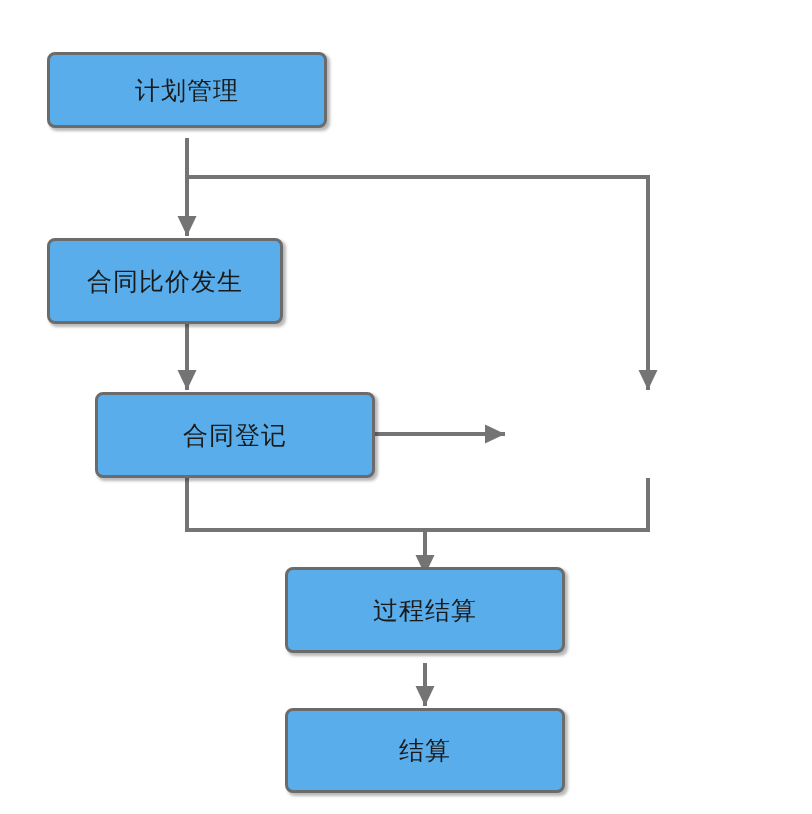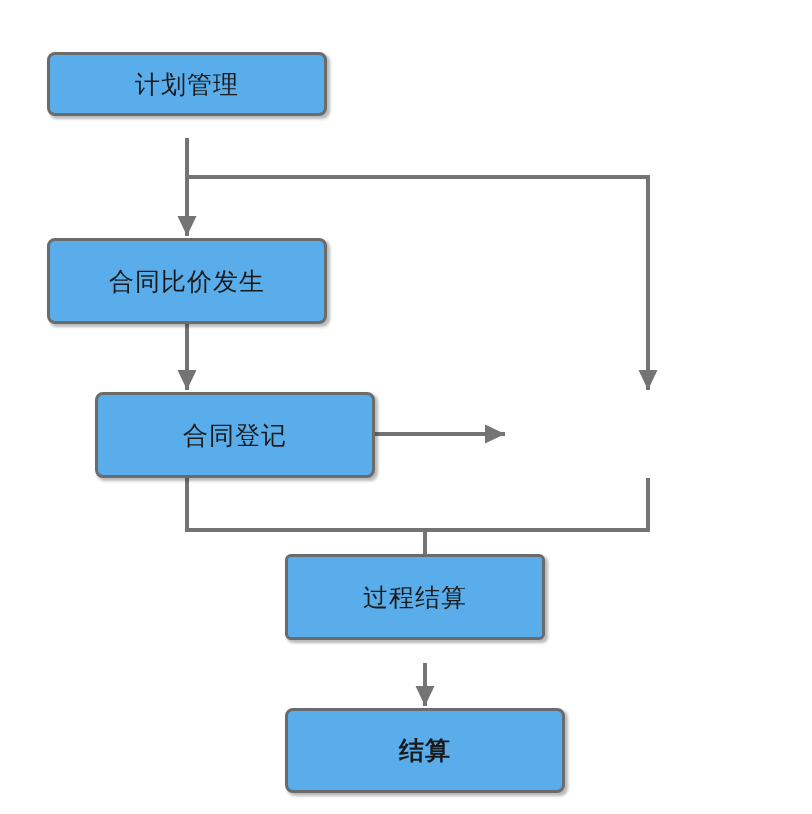--- a/index.html
+++ b/index.html
@@ -45,26 +45,26 @@
     box-shadow: 2.5px 2.5px 3px rgba(0,0,0,0.28);
   }
   .node-label {
     color: var(--text);
     font-size: 25px;
     letter-spacing: 1px;
     white-space: nowrap;
   }
 
   
-  #n-plan              { left: 47px;  top: 52px;  width: 280px; height: 64px; }
-  #n-price-compare     { left: 47px;  top: 238px; width: 280px; height: 86px; }
+  #n-plan              { left: 47px;  top: 52px;  width: 280px; height: 76px; }
+  #n-price-compare     { left: 47px;  top: 238px; width: 236px; height: 86px; }
   #n-contract-register { left: 47px;  top: 392px; width: 280px; height: 86px; margin-left: 48px; }
   #n-change            { left: 508px; top: 392px; width: 281px; height: 86px; }
-  #n-process-settle    { left: 285px; top: 554px; width: 260px; height: 86px; border-radius: 6px; }
-  #n-settle            { left: 285px; top: 708px; width: 280px; height: 85px; font-weight: bold; }
+  #n-process-settle    { left: 285px; top: 567px; width: 280px; height: 86px; }
+  #n-settle            { left: 285px; top: 708px; width: 280px; height: 85px; }
 </style>
 </head>
 <body>
 
 <div class="canvas">
 
   <svg class="edge-layer" width="812" height="814" viewBox="0 0 812 814" xmlns="http://www.w3.org/2000/svg">
     <defs>
       <marker id="arrow" markerUnits="userSpaceOnUse" markerWidth="26" markerHeight="26" viewBox="0 0 26 26" refX="21" refY="13" orient="auto">
         <path class="arrowhead" d="M1,3.5 L21,13 L1,22.5 Z"></path>

